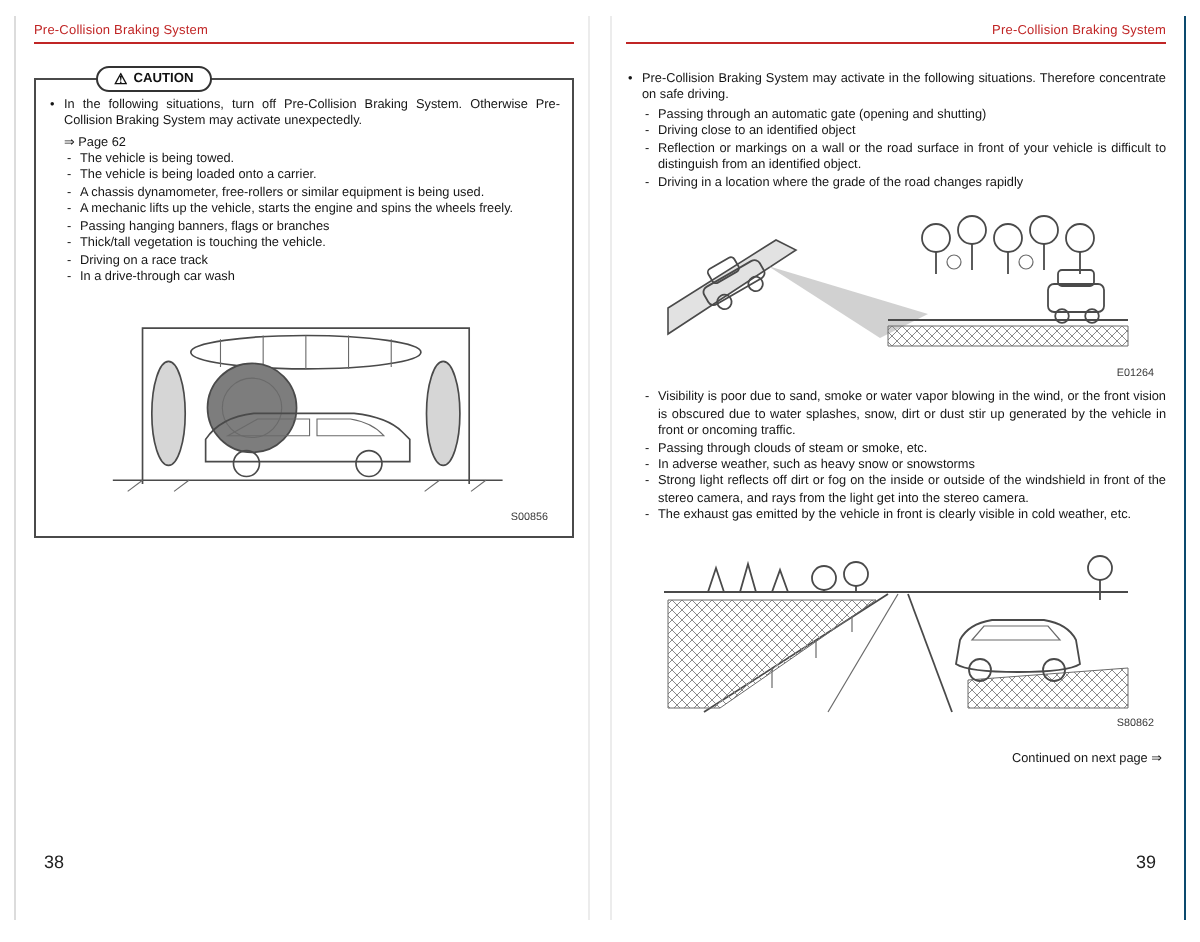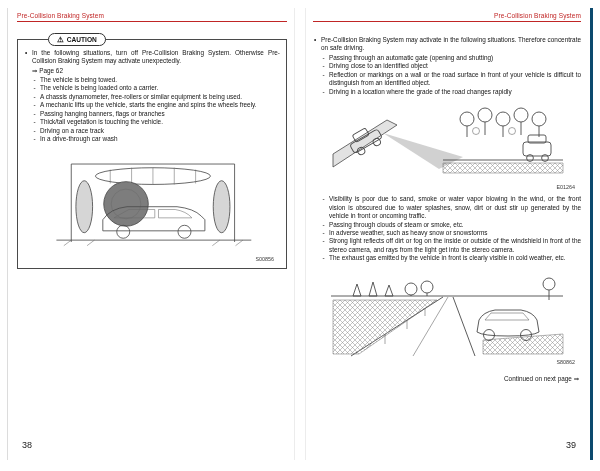--- a/index.html
+++ b/index.html
@@ -1,21 +1,21 @@
 <!DOCTYPE html>
 <html><head>
 <meta charset="utf-8">
 <style>
   * { margin:0; padding:0; box-sizing:border-box; }
   html,body { width:600px; height:471px; background:#ffffff; font-family:"Liberation Sans", sans-serif; color:#151515; }
   .spread { position:relative; width:600px; height:471px; background:#fff; overflow:hidden; }
 
   .page { position:absolute; top:8px; width:288px; height:452px; background:#fff; }
   .page-left  { left:7px;  border-left:1px solid #dcdcdc; border-right:1px solid #ececec; padding:4px 7px 0 9px; }
-  .page-right { left:305px; border-left:1px solid #ececec; border-right:3px solid #0c4a6e; padding:4px 9px 0 7px; }
+  .page-right { left:305px; border-left:1px solid #ececec; border-right:1px solid #0c4a6e; padding:4px 9px 0 7px; }
 
   .hdr { font-size:6.5px; color:#c02525; letter-spacing:.1px; }
   .page-right .hdr { text-align:right; }
   .hdr-rule { border:none; border-top:1px solid #c02525; margin-top:2px; margin-bottom:0; }
 
   .body-txt { font-size:6.4px; line-height:1.32; text-align:justify; }
 
   
   .caution-box { position:relative; border:1px solid #4a4a4a; margin-top:17px; padding:9px 6px 6px 6px; }
   .caution-badge { position:absolute; top:-7px; left:30px; background:#fff; border:1px solid #333;
@@ -29,21 +29,21 @@
   .dash::before { content:"-"; position:absolute; left:1.5px; top:0; }
   .sub { margin-left:8px; }
   .ref-line { padding-left:8px; font-size:6.4px; margin:1px 0; }
 
   .figure { margin-top:7px; }
   .figure svg { display:block; margin:0 auto; }
   .figcode { font-size:5.4px; color:#3a3a3a; text-align:right; padding-right:6px; margin-top:1px; }
 
   .continued { text-align:right; font-size:6.4px; margin-top:10px; padding-right:2px; }
 
-  .pageno { position:absolute; bottom:10px; font-size:9px; color:#222;margin-top:44px; }
+  .pageno { position:absolute; bottom:24px; font-size:9px; color:#222;margin-top:44px; }
   .pn-left { left:14px; }
   .pn-right { right:14px; }
 
   .ill-stroke { stroke:#4a4a4a; stroke-width:0.9; fill:none; }
   .ill-thin { stroke:#6a6a6a; stroke-width:0.6; fill:none; }
 </style>
 </head>
 <body>
 
 <div class="spread">

